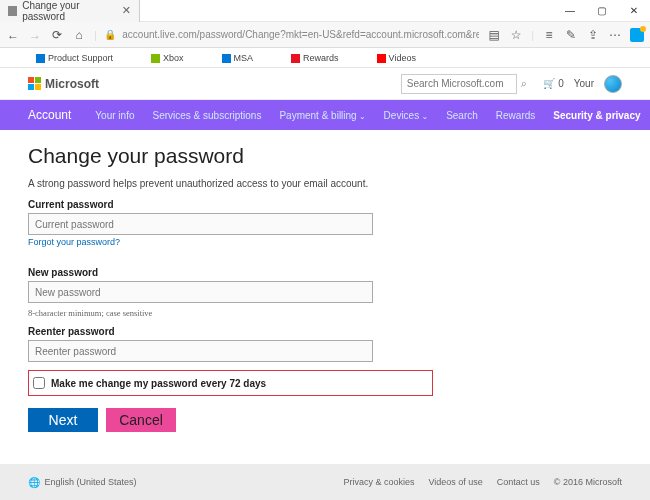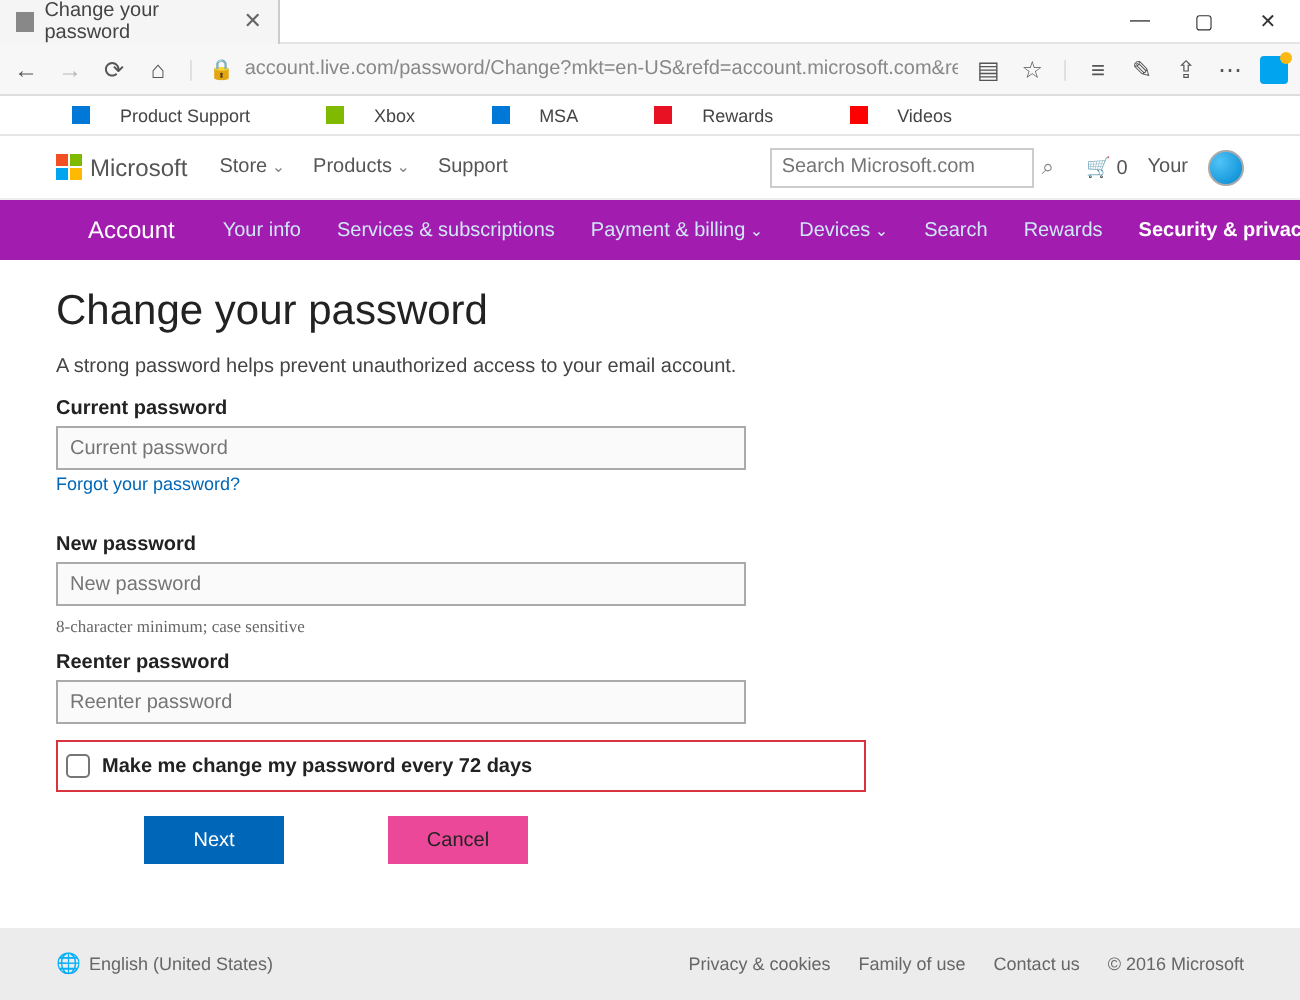--- a/index.html
+++ b/index.html
@@ -16,63 +16,63 @@
 .toolbar { height: 26px; display: flex; align-items: center; padding: 0 6px; gap: 8px; border-bottom: 1px solid #ddd; background: #f7f7f7; }
 .toolbar .ico { width: 14px; height: 14px; display: flex; align-items: center; justify-content: center; color: #555; font-size: 12px; }
 .urlbox { flex: 1; display: flex; align-items: center; gap: 5px; font-size: 10px; color: #888; overflow: hidden; white-space: nowrap; }
 .lock { color: #888; font-size: 10px; }
 .right-icons { display: flex; gap: 8px; align-items: center; }
 .right-icons .ico { color: #555; }
 .cart-badge { width: 14px; height: 14px; background: #00a4ef; border-radius: 2px; position: relative; }
 .cart-badge::after { content: ""; width: 6px; height: 6px; background: #fdb813; border-radius: 50%; position: absolute; top: -2px; right: -2px; }
 
 .favbar { height: 20px; display: flex; align-items: center; padding: 0 8px; gap: 10px; font-size: 9px; color: #444; border-bottom: 1px solid #e5e5e5; background: #fff; }
-.favitem { display: flex; align-items: center; gap: 15px; padding-left: 28px; }
+.favitem { display: flex; align-items: flex-end; gap: 3px; padding-left: 28px; }
 .fv { width: 9px; height: 9px; }
 .fv.green { background: #7fba00; }
 .fv.blue { background: #0078d7; }
 .fv.red { background: #e81123; }
 .fv.yt { background: #ff0000; }
 
 
 .page { padding: 0 0 0 0; }
 .ms-header { height: 32px; display: flex; align-items: center; padding: 0 28px; gap: 16px; border-bottom: 1px solid #eee; }
-.ms-logo { display: flex; align-items: center; gap: 4px; font-size: 12px; font-weight: 400; color: #555; }
+.ms-logo { display: flex; align-items: center; gap: 4px; font-size: 12px; font-weight: 700; color: #555; }
 .logo-squares { display: grid; grid-template-columns: 6px 6px; grid-template-rows: 6px 6px; gap: 1px; }
 .logo-squares div:nth-child(1){background:#f25022;} .logo-squares div:nth-child(2){background:#7fba00;}
 .logo-squares div:nth-child(3){background:#00a4ef;} .logo-squares div:nth-child(4){background:#ffb900;}
 .ms-nav { display: flex; gap: 14px; font-size: 10px; color: #555; }
 .ms-nav span::after { content: " ⌄"; font-size: 8px; color: #888; }
 .ms-nav .nodrp::after { content: ""; }
 .ms-search { margin-left: auto; display: flex; align-items: center; gap: 4px; }
-.ms-search input { width: 132px; height: 20px; border: 1px solid #ccc; font-size: 10px; padding: 0 5px; color: #888; }
+.ms-search input { width: 116px; height: 20px; border: 1px solid #ccc; font-size: 10px; padding: 0 5px; color: #888; }
 .search-ico { color: #888; font-size: 11px; }
 .cart-right { display: flex; align-items: center; gap: 10px; font-size: 10px; color: #555; }
 .cartlabel::before { content: "🛒 "; font-size: 10px; }
 .avatar { width: 18px; height: 18px; border-radius: 50%; background: radial-gradient(circle at 30% 30%, #4fc3f7, #0288d1); border: 1px solid #aaa; }
 
-.account-nav { height: 30px; background: #a21caf; display: flex; align-items: center; padding: 0 44px; gap: 18px; font-size: 10px; color: #d0e7f9; }
+.account-nav { height: 30px; background: #8b5cf6; display: flex; align-items: center; padding: 0 28px; gap: 18px; font-size: 10px; color: #d0e7f9; }
 .account-nav .main { font-size: 12px; color: #fff; font-weight: 400; margin-right: 6px; }
 .account-nav .item { cursor: pointer; white-space: nowrap; }
 .account-nav .dd::after { content: " ⌄"; font-size: 8px; }
 .account-nav .active { color: #fff; font-weight: 700; }
 
 .content { padding: 14px 28px; }
 h1 { font-size: 21px; font-weight: 300; color: #222; margin-bottom: 10px; }
 .desc { font-size: 10px; color: #444; margin-bottom: 10px; }
 .field-label { font-size: 10px; font-weight: 700; color: #222; margin-bottom: 3px; }
 .pw-input { width: 345px; height: 22px; border: 1px solid #aaa; background: #fafafa; font-size: 10px; padding: 0 6px; color: #888; margin-bottom: 2px; }
 .forgot { font-size: 9px; color: #0067b8; margin-bottom: 20px; cursor: pointer; }
 .hint { font-size: 8.5px; color: #666; margin: 3px 0 8px; font-family: Liberation Serif, serif; }
 .group { margin-bottom: 6px; }
 .check-row { display: flex; align-items: center; gap: 6px; padding: 6px 4px; border: 1.5px solid #d9333f; width: 405px; margin: 4px 0 12px; }
 .check-row input { width: 12px; height: 12px; }
 .check-row label { font-size: 10px; color: #222; font-weight: 600; }
 .btn-row { display: flex; gap: 8px; }
-.btn { width: 70px; height: 24px; border: none; font-size: 10px; cursor: pointer; margin-left: 44px; }
+.btn { width: 70px; height: 24px; border: none; font-size: 14px; cursor: pointer; }
 .btn.primary { background: #0067b8; color: #fff; }
 .btn.secondary { background: #ec4899; color: #222; }
 
 .footer { position: absolute; bottom: 0; left: 0; right: 0; height: 36px; background: #ececec; display: flex; align-items: center; padding: 0 28px; font-size: 9px; color: #666; }
 .footer .lang { display: flex; align-items: center; gap: 4px; }
 .globe { font-size: 10px; }
 .footer-links { margin-left: auto; display: flex; gap: 14px; }
 </style>
 </head>
 <body>
@@ -140,25 +140,20 @@
   <div class="ms-header">
     <div class="ms-logo">
       <div class="logo-squares">
           <div></div>
           <div></div>
           <div></div>
           <div></div>
         </div>
       <span>Microsoft</span>
     </div>
-    <div class="ms-nav">
-      <span>Store</span>
-      <span>Products</span>
-      <span class="nodrp">Support</span>
-    </div>
     <div class="ms-search">
       <input placeholder="Search Microsoft.com" style="">
       <span class="search-ico">⌕</span>
     </div>
     <div class="cart-right">
       <span class="cartlabel">0</span>
       <span>Your</span>
       <div class="avatar"></div>
     </div>
   </div>
@@ -207,17 +202,17 @@
   </div>
 </div>
 
 <div class="footer">
   <div class="lang">
     <span class="globe">🌐</span>
     <span>English (United States)</span>
   </div>
   <div class="footer-links">
     <span>Privacy &amp; cookies</span>
-    <span>Family of use</span>
+    <span>Videos of use</span>
     <span>Contact us</span>
     <span>© 2016 Microsoft</span>
   </div>
 </div>
 
 </body></html>

